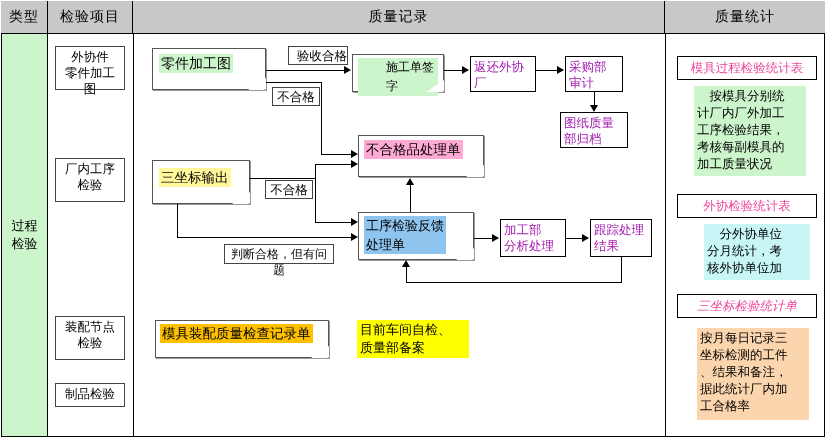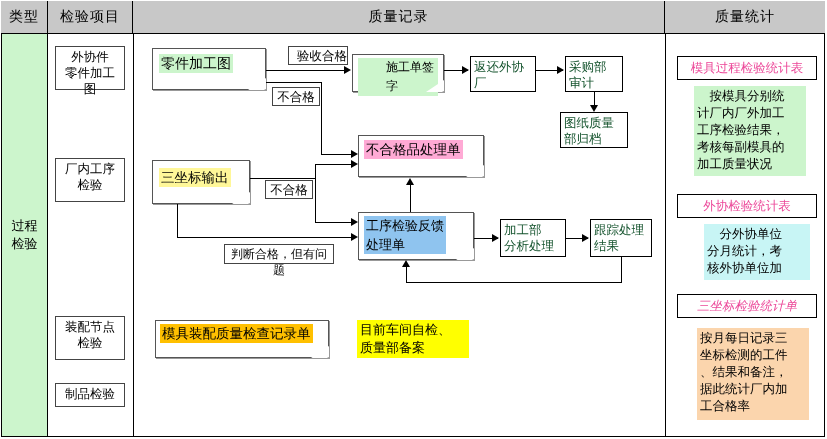--- a/index.html
+++ b/index.html
@@ -19,21 +19,21 @@
   .typecell{position:absolute;left:2px;top:34px;width:45px;height:402px;background:#ccf5cc;
             display:flex;align-items:center;justify-content:center;}
   .typecell span{font-size:13px;line-height:18px;text-align:center;color:#000;}
 
   
   .lbl{position:absolute;box-sizing:border-box;border:1px solid #444;background:#fff;
        font-size:12.5px;line-height:16px;padding:2px 4px;color:#000;white-space:pre-line;}
 
   
   .proc{position:absolute;box-sizing:border-box;border:1px solid #000;background:#fff;
-        font-size:12.5px;line-height:16px;color:#14532d;padding:2px 3px;white-space:pre-line;}
+        font-size:12.5px;line-height:16px;color:#a21caf;padding:2px 3px;white-space:pre-line;}
 
   
   .doc{position:absolute;box-sizing:border-box;background:#fff;
        border:1px solid #555;box-shadow:1px 1px 0 #999;}
   .doc .hl{display:inline-block;font-size:14px;line-height:19px;color:#000;
            padding:0 2px;white-space:pre-line;}
   .doc .inner{padding:4px 6px;}
   .dogear{position:absolute;right:-1px;bottom:-1px;width:18px;height:12px;overflow:hidden;}
   .dogear:before{content:"";position:absolute;right:0;bottom:0;width:0;height:0;
       border-left:18px solid transparent;border-bottom:12px solid #fff;}

